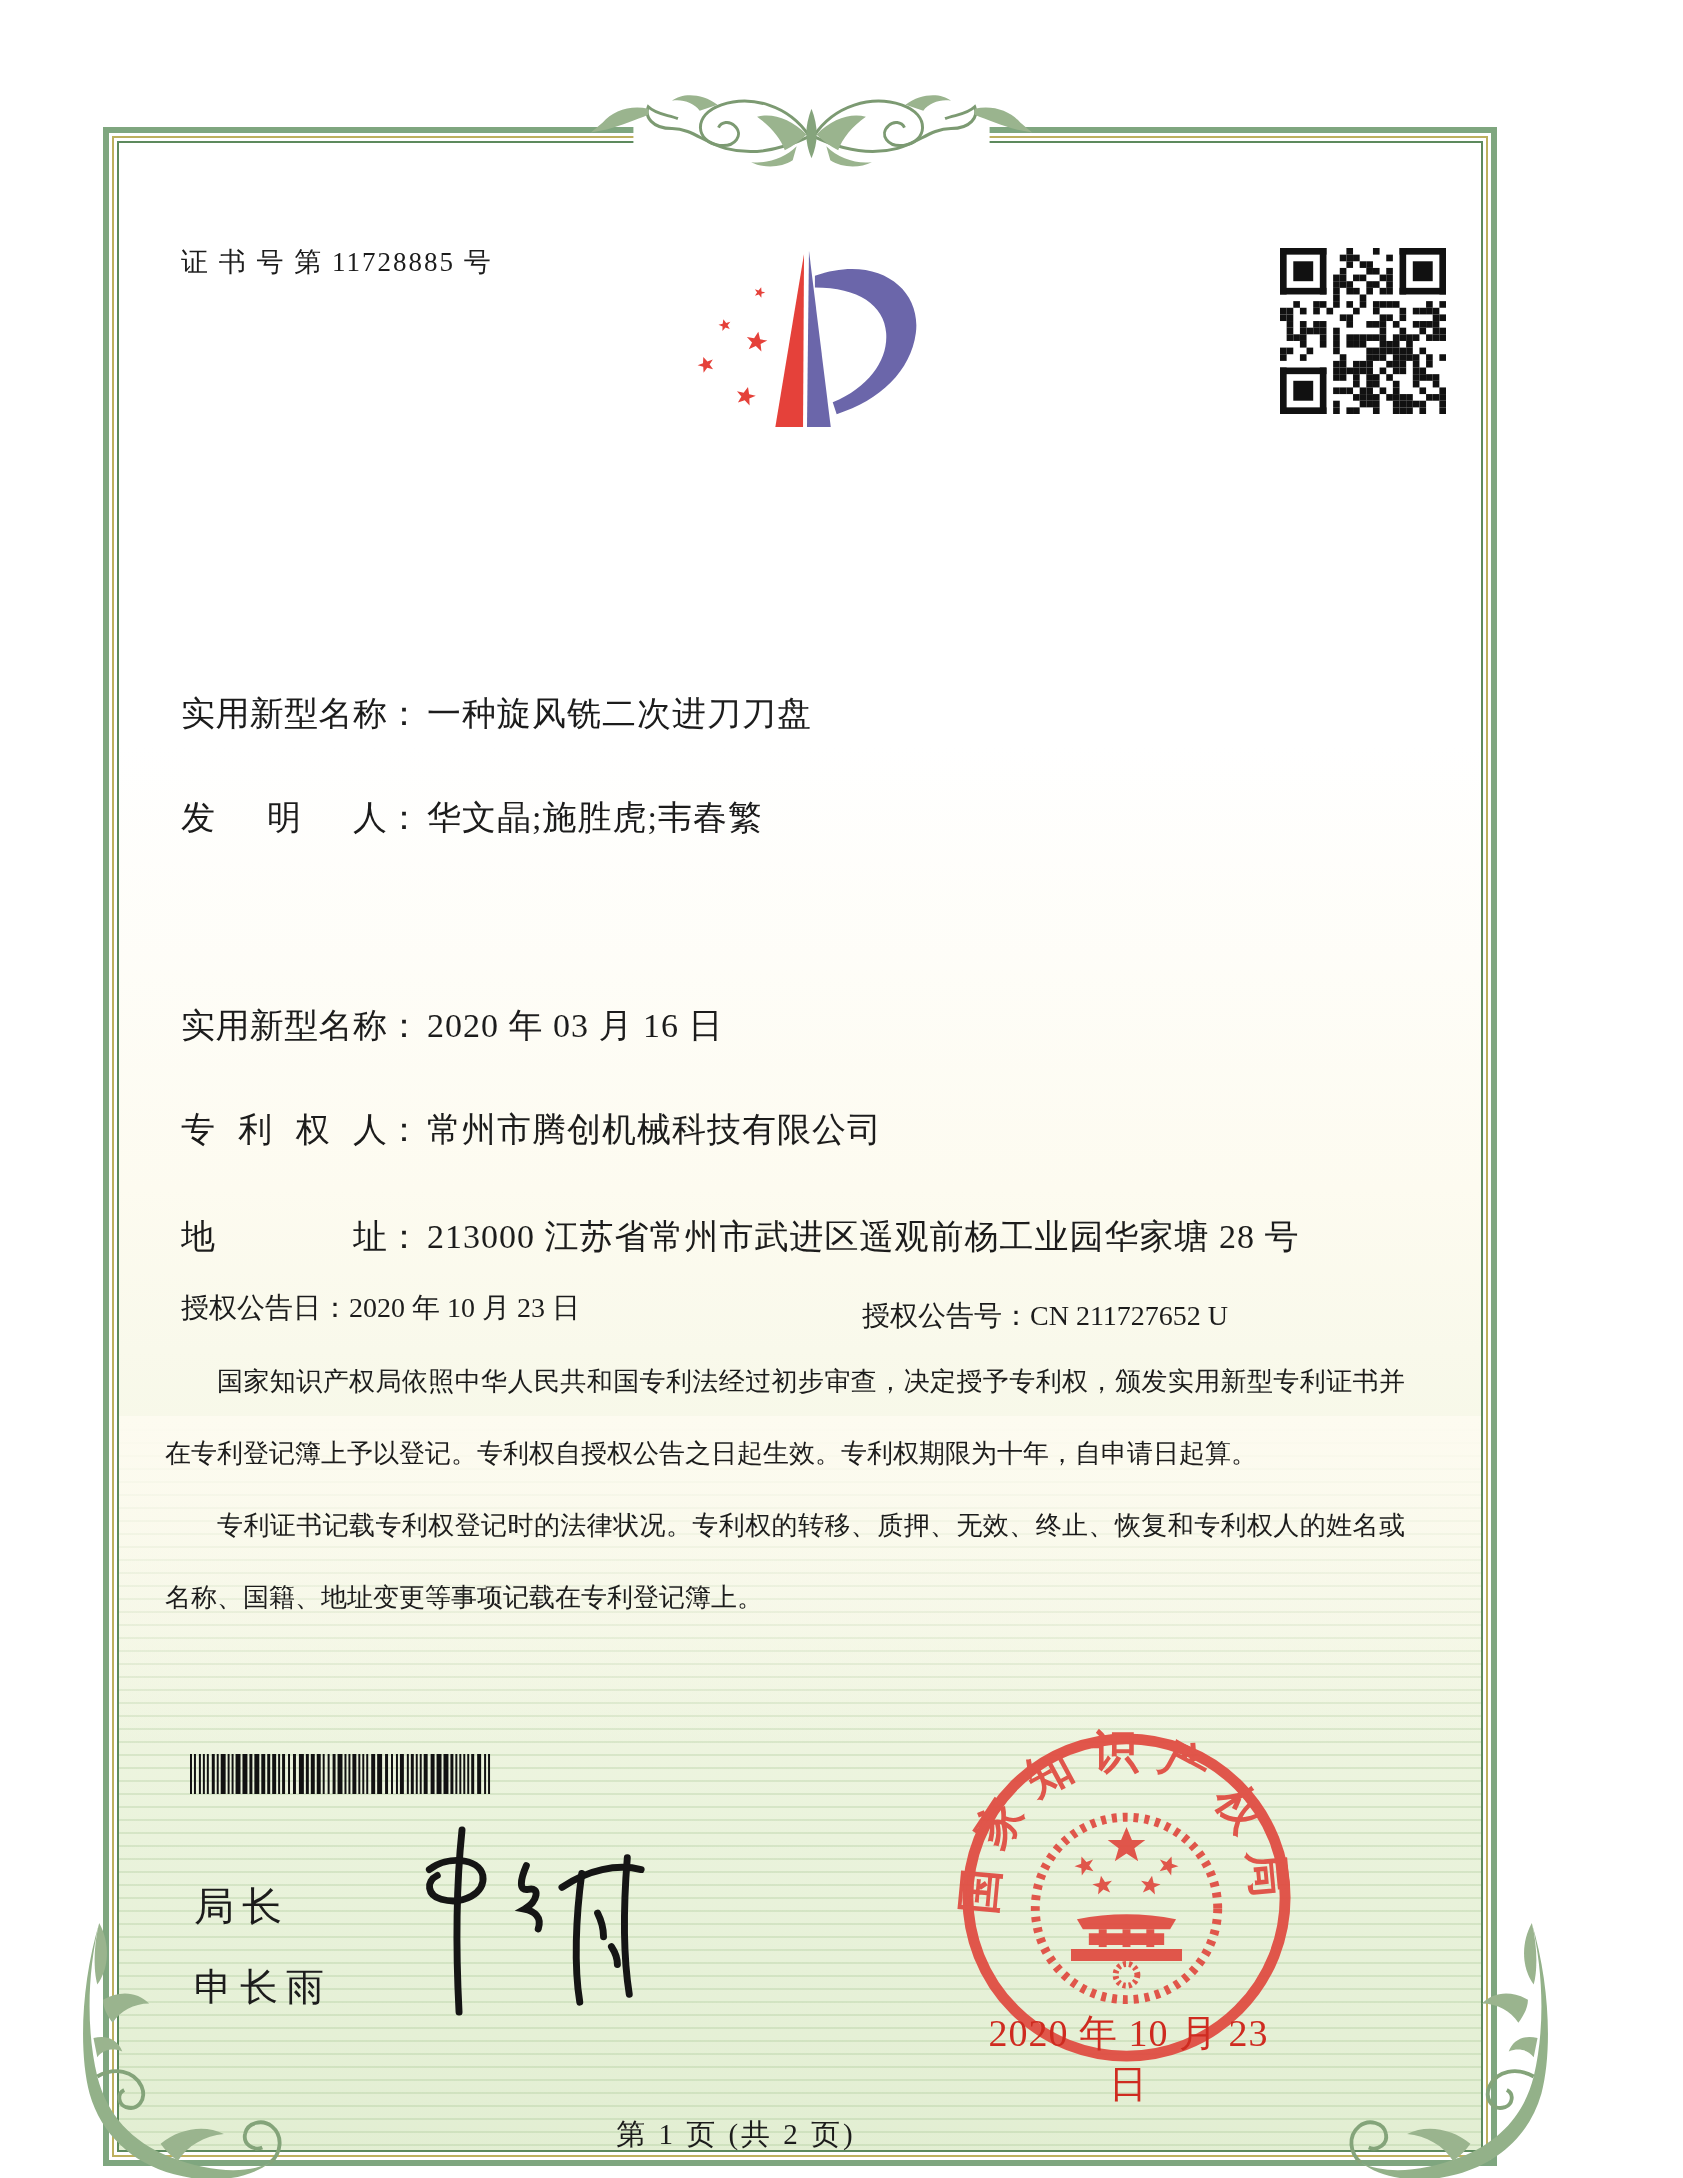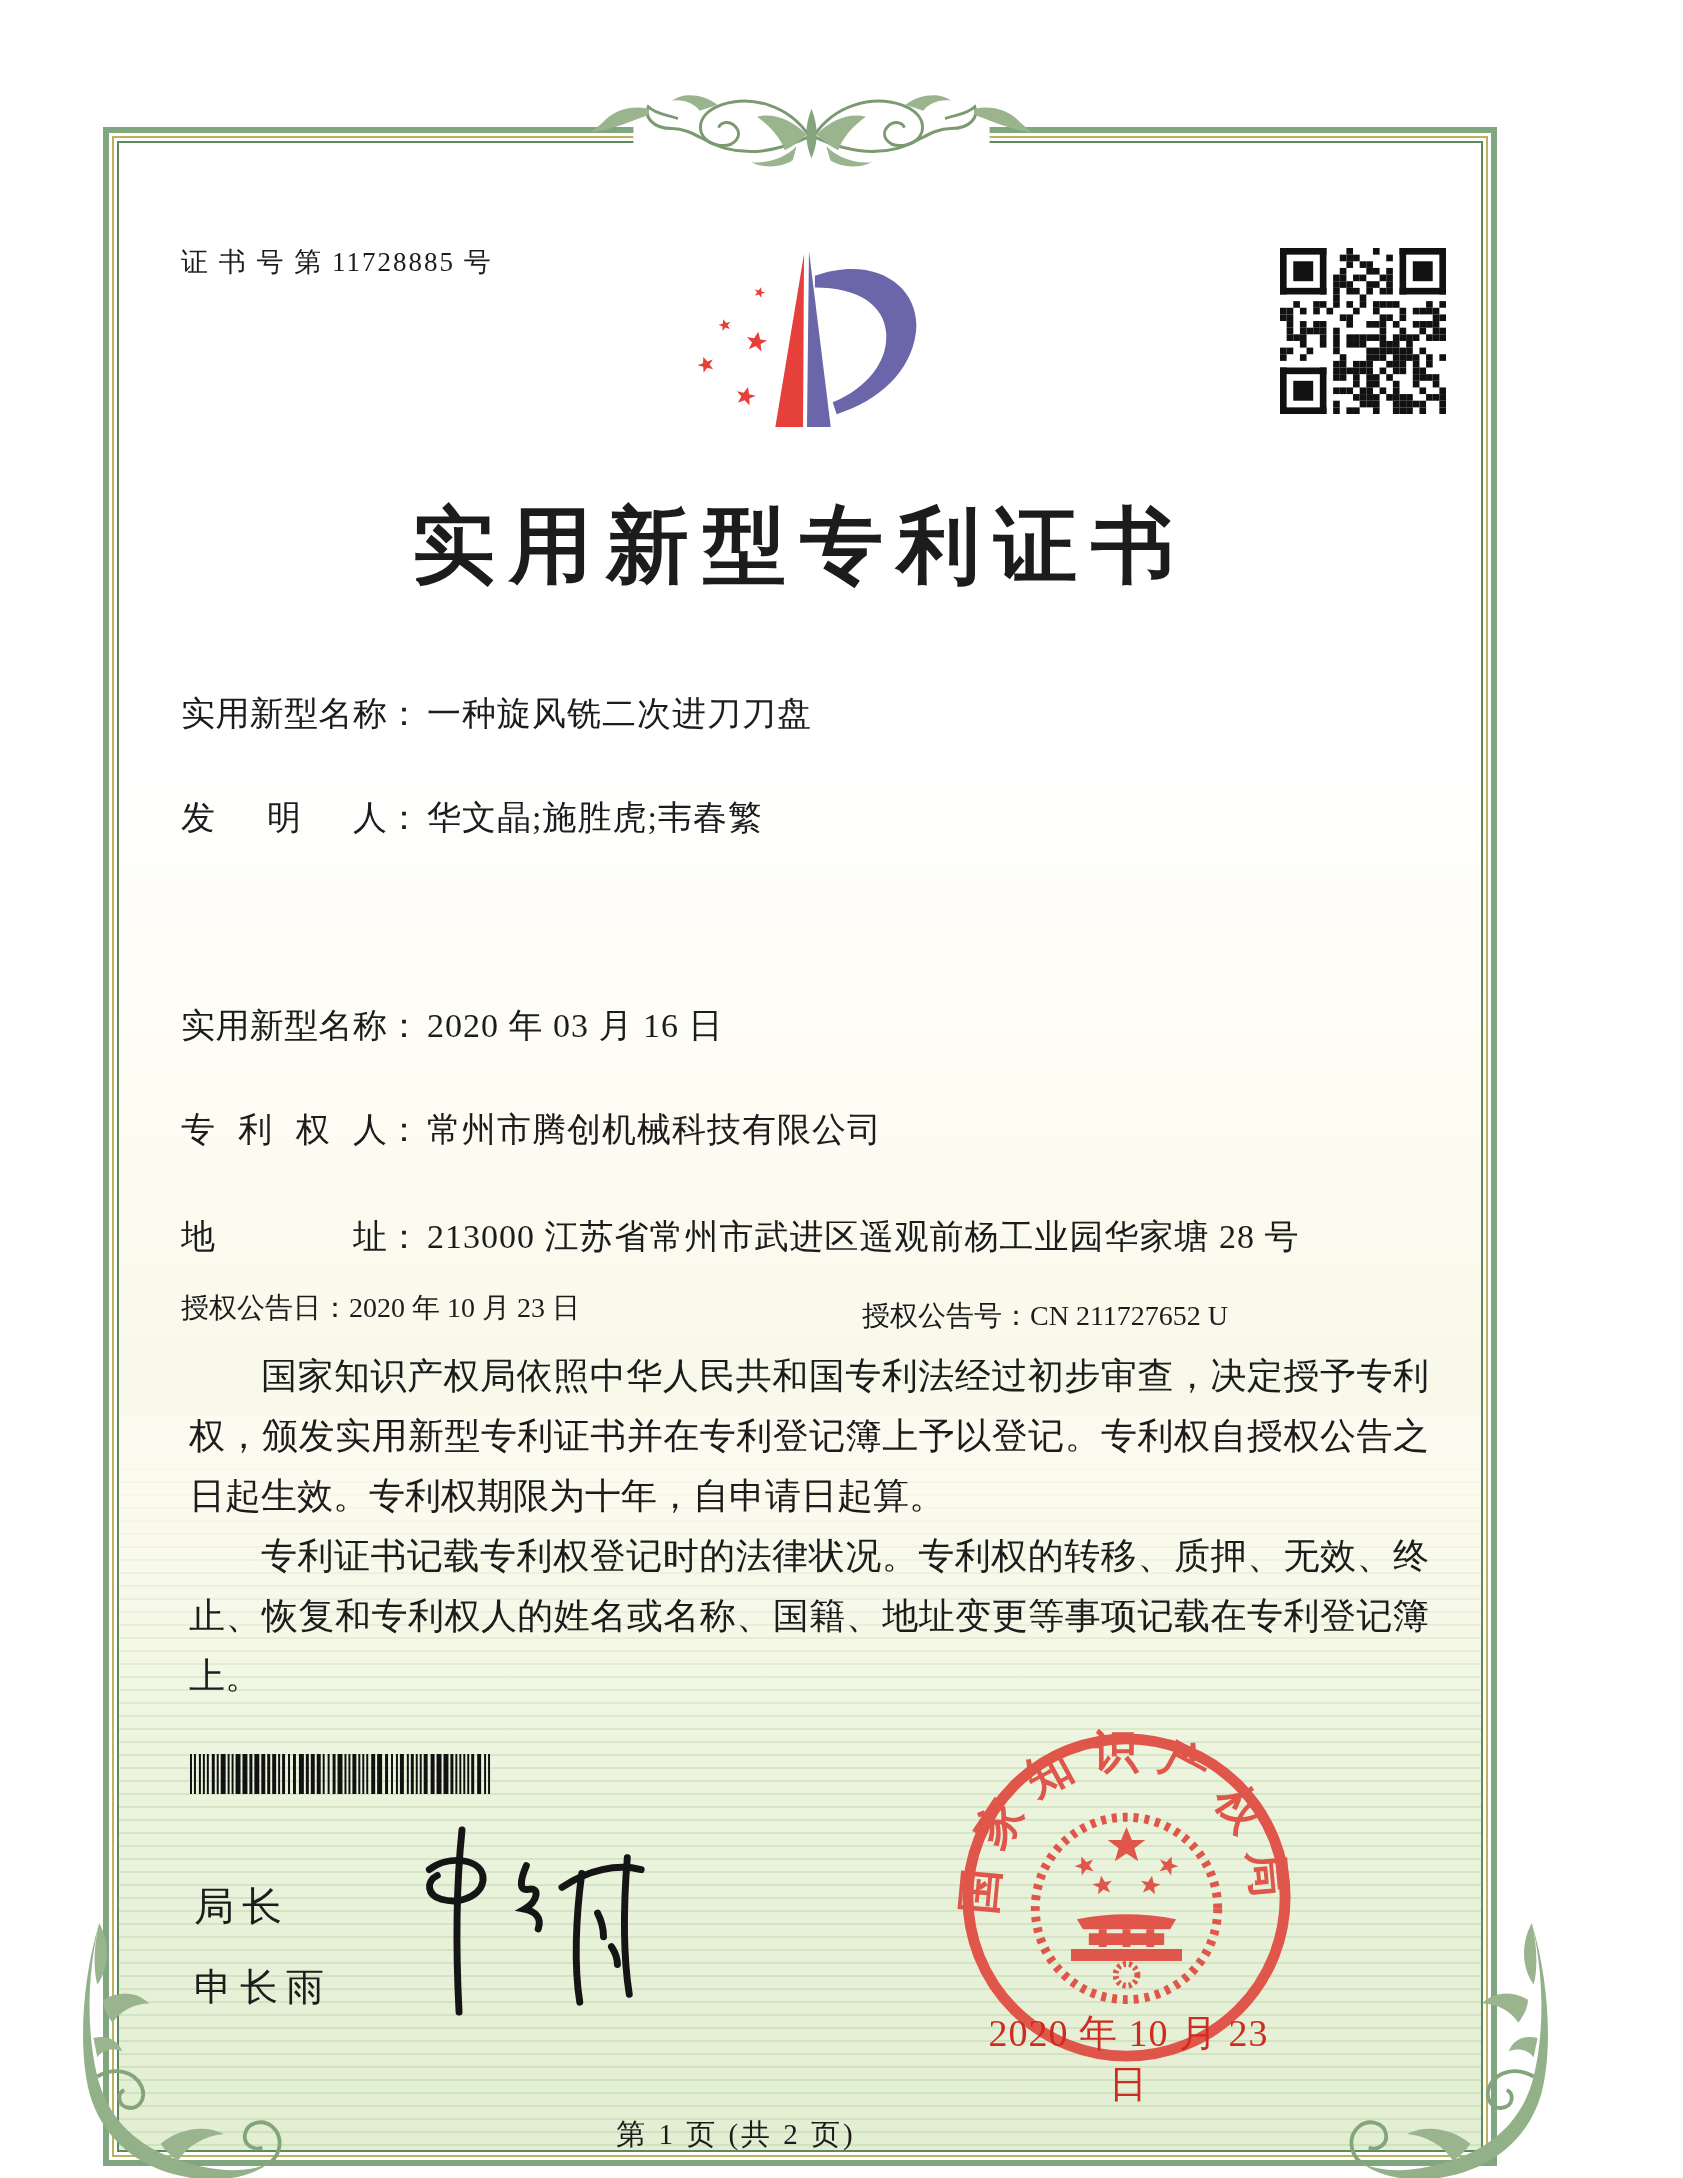--- a/index.html
+++ b/index.html
@@ -36,21 +36,21 @@
   .field-row{position:absolute;left:181px;font-size:34px;white-space:nowrap;}
   .f-label{display:inline-block;width:206px;text-align:justify;text-align-last:justify;vertical-align:top;}
   .f-colon{display:inline-block;margin-right:6px;}
   .f-value{letter-spacing:1px;}
   .row-0{top:691px;} .row-1{top:795px;} .row-2{top:899px;}
   .row-3{top:1003px;} .row-4{top:1107px;} .row-5{top:1214px;}
   .grant-row{position:absolute;left:181px;top:1289px;font-size:28px;white-space:nowrap;width:1247px;}
   .grant-no{position:absolute;left:681px;top:0;margin-top:8px;}
 
   
-  .body-text{position:absolute;left:189px;top:1346px;width:1240px;font-size:36px;line-height:60px;text-align:justify;}
+  .body-text{position:absolute;left:165px;top:1346px;width:1240px;font-size:26px;line-height:72px;text-align:justify;}
   .body-text p{margin:0;text-indent:2em;}
 
   
   .barcode{position:absolute;left:190px;top:1754px;width:303px;height:40px;}
   .signer-title{position:absolute;left:194px;top:1879px;font-size:40px;
     font-family:"Liberation Sans","DejaVu Sans",sans-serif;letter-spacing:8px;}
   .signer-name{position:absolute;left:194px;top:1962px;font-size:38px;
     font-family:"Liberation Sans","DejaVu Sans",sans-serif;letter-spacing:8px;}
   .signature{position:absolute;left:368px;top:1818px;width:287px;height:208px;}
 
@@ -351,21 +351,20 @@
       <rect x="118.8" y="0" width="6.6" height="46.199999999999996" fill="#111"></rect>
       <rect x="158.39999999999998" y="0" width="6.6" height="46.199999999999996" fill="#111"></rect>
       <rect x="132" y="13.2" width="19.799999999999997" height="19.799999999999997" fill="#111"></rect>
       <rect x="0" y="118.8" width="46.199999999999996" height="6.6" fill="#111"></rect>
       <rect x="0" y="158.39999999999998" width="46.199999999999996" height="6.6" fill="#111"></rect>
       <rect x="0" y="118.8" width="6.6" height="46.199999999999996" fill="#111"></rect>
       <rect x="39.599999999999994" y="118.8" width="6.6" height="46.199999999999996" fill="#111"></rect>
       <rect x="13.2" y="132" width="19.799999999999997" height="19.799999999999997" fill="#111"></rect>
     </svg>
 
-  <div class="title">实用新型专利证书</div>
 
   <div class="field-row row-0">
     <span class="f-label">实用新型名称</span><span class="f-colon">：</span><span class="f-value">一种旋风铣二次进刀刀盘</span>
   </div>
   <div class="field-row row-1">
     <span class="f-label">发明人</span><span class="f-colon">：</span><span class="f-value">华文晶;施胜虎;韦春繁</span>
   </div>
   <div class="field-row row-3">
     <span class="f-label">实用新型名称</span><span class="f-colon">：</span><span class="f-value">2020 年 03 月 16 日</span>
   </div>

